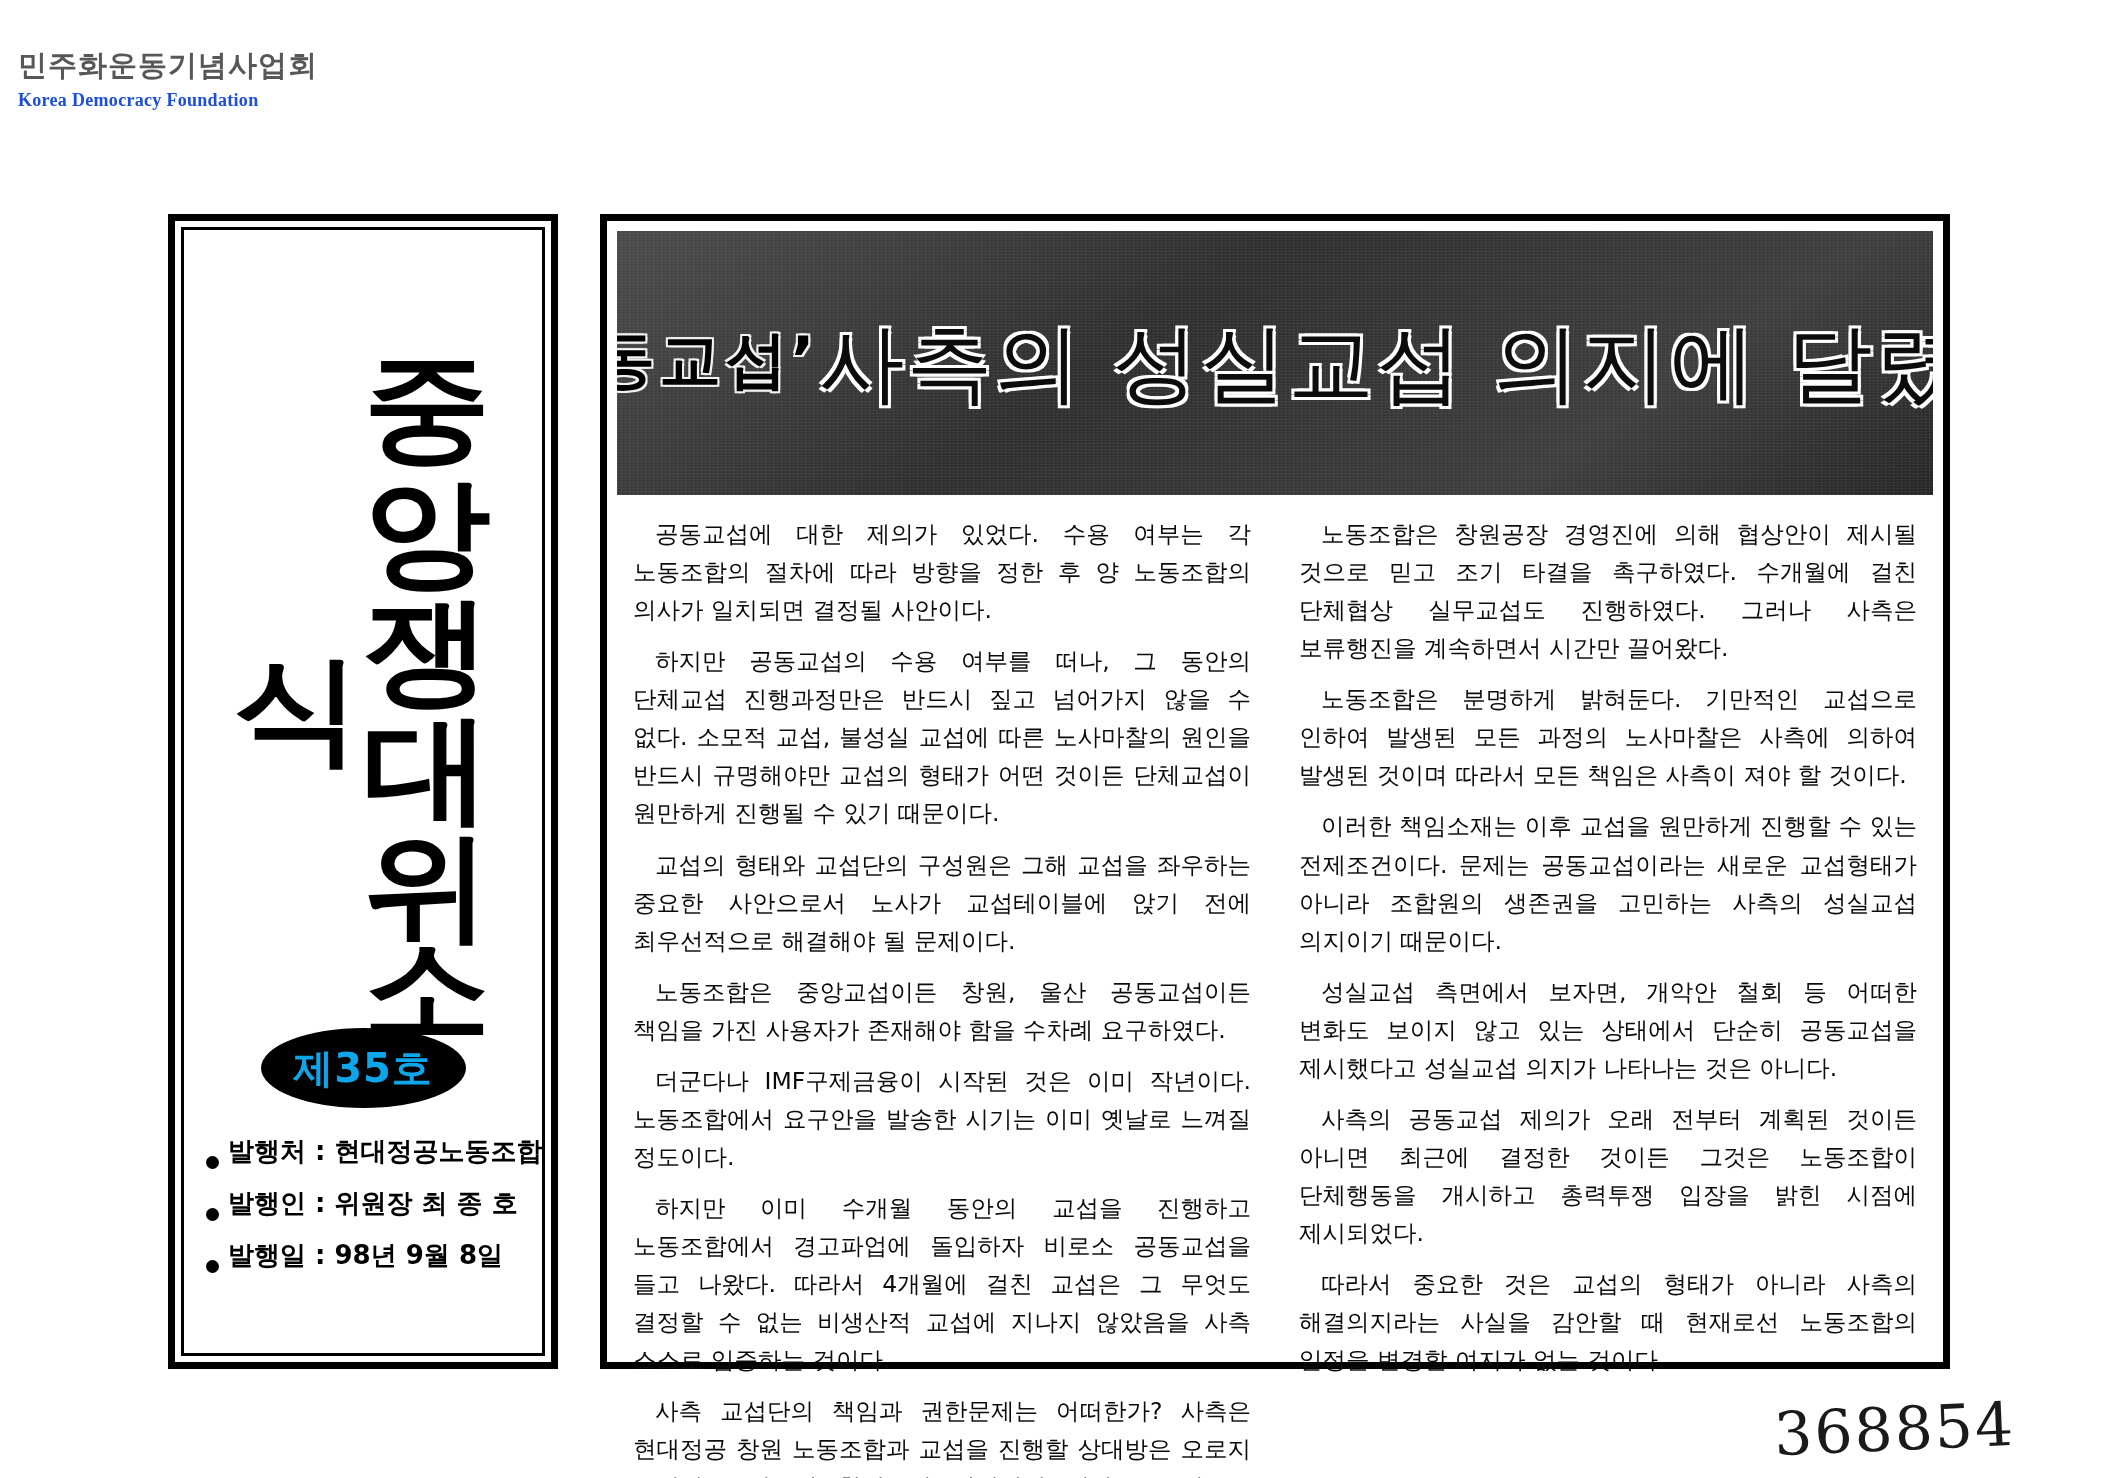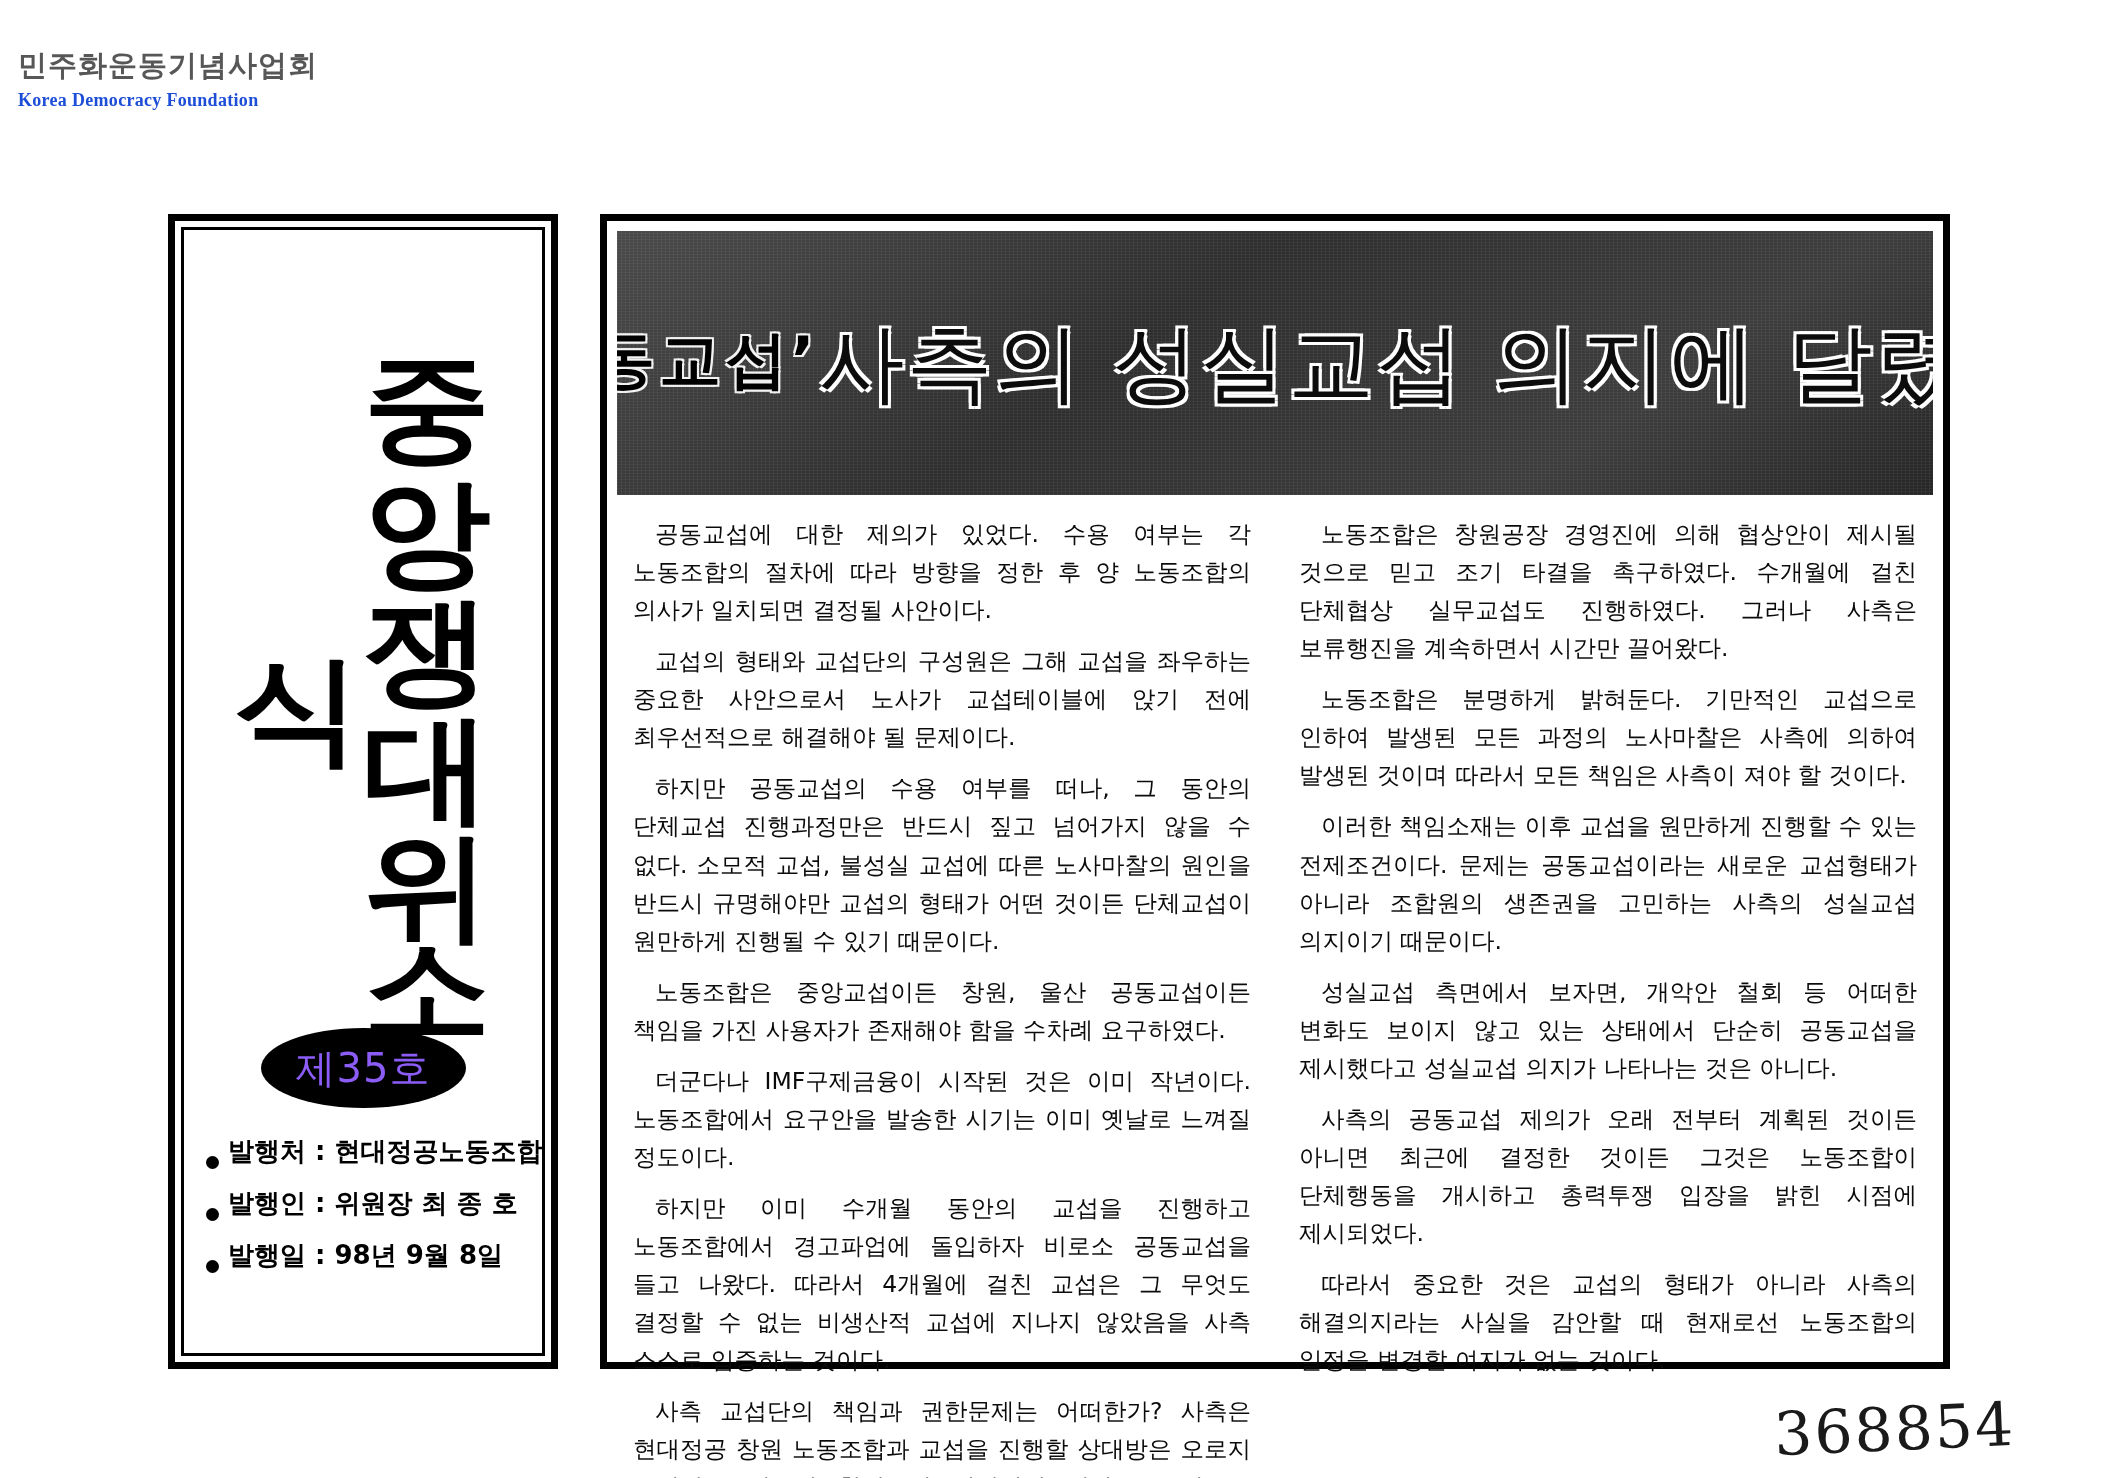--- a/index.html
+++ b/index.html
@@ -86,26 +86,26 @@
     height: 760px;
     margin: 4px auto 0 auto;
     transform: scaleX(1.08);
   }
   #masthead .issue-badge {
     margin-top: 18px;
     width: 205px;
     height: 80px;
     border-radius: 50%;
     background: #000;
-    color: #8b5cf6;
+    color: #0ea5e9;
     display: flex;
     align-items: center;
     justify-content: center;
     font-family: "DejaVu Sans", sans-serif;
-    font-weight: 400;
+    font-weight: 700;
     font-size: 40px;
     letter-spacing: 1px;
   }
   #masthead .pub-list {
     margin-top: 26px;
     width: 100%;
     padding-left: 12px;
     box-sizing: border-box;
   }
   #masthead .pub-row {
@@ -250,22 +250,22 @@
   <div id="article">
 
     <div id="headline-band">
       <div class="kicker">‘공동교섭’</div>
       <div class="headline">사측의 성실교섭 의지에 달렸다</div>
     </div>
 
     <div id="body-cols">
       <div class="col">
         <p>공동교섭에 대한 제의가 있었다. 수용 여부는 각 노동조합의 절차에 따라 방향을 정한 후 양 노동조합의 의사가 일치되면 결정될 사안이다.</p>
+        <p>하지만 공동교섭의 수용 여부를 떠나, 그 동안의 단체교섭 진행과정만은 반드시 짚고 넘어가지 않을 수 없다. 소모적 교섭, 불성실 교섭에 따른 노사마찰의 원인을 반드시 규명해야만 교섭의 형태가 어떤 것이든 단체교섭이 원만하게 진행될 수 있기 때문이다.</p>
         <p>교섭의 형태와 교섭단의 구성원은 그해 교섭을 좌우하는 중요한 사안으로서 노사가 교섭테이블에 앉기 전에 최우선적으로 해결해야 될 문제이다.</p>
-        <p>하지만 공동교섭의 수용 여부를 떠나, 그 동안의 단체교섭 진행과정만은 반드시 짚고 넘어가지 않을 수 없다. 소모적 교섭, 불성실 교섭에 따른 노사마찰의 원인을 반드시 규명해야만 교섭의 형태가 어떤 것이든 단체교섭이 원만하게 진행될 수 있기 때문이다.</p>
         <p>노동조합은 중앙교섭이든 창원, 울산 공동교섭이든 책임을 가진 사용자가 존재해야 함을 수차례 요구하였다.</p>
         <p>더군다나 IMF구제금융이 시작된 것은 이미 작년이다. 노동조합에서 요구안을 발송한 시기는 이미 옛날로 느껴질 정도이다.</p>
         <p>하지만 이미 수개월 동안의 교섭을 진행하고 노동조합에서 경고파업에 돌입하자 비로소 공동교섭을 들고 나왔다. 따라서 4개월에 걸친 교섭은 그 무엇도 결정할 수 없는 비생산적 교섭에 지나지 않았음을 사측 스스로 입증하는 것이다.</p>
         <p>사측 교섭단의 책임과 권한문제는 어떠한가? 사측은 현대정공 창원 노동조합과 교섭을 진행할 상대방은 오로지 공장장을 비롯한 창원공장 경영진에 있다는 주장으로 일관해 왔다.</p>
 
       </div>
       <div class="col">
         <p>노동조합은 창원공장 경영진에 의해 협상안이 제시될 것으로 믿고 조기 타결을 촉구하였다. 수개월에 걸친 단체협상 실무교섭도 진행하였다. 그러나 사측은 보류행진을 계속하면서 시간만 끌어왔다.</p>
         <p>노동조합은 분명하게 밝혀둔다. 기만적인 교섭으로 인하여 발생된 모든 과정의 노사마찰은 사측에 의하여 발생된 것이며 따라서 모든 책임은 사측이 져야 할 것이다.</p>
         <p>이러한 책임소재는 이후 교섭을 원만하게 진행할 수 있는 전제조건이다. 문제는 공동교섭이라는 새로운 교섭형태가 아니라 조합원의 생존권을 고민하는 사측의 성실교섭 의지이기 때문이다.</p>

